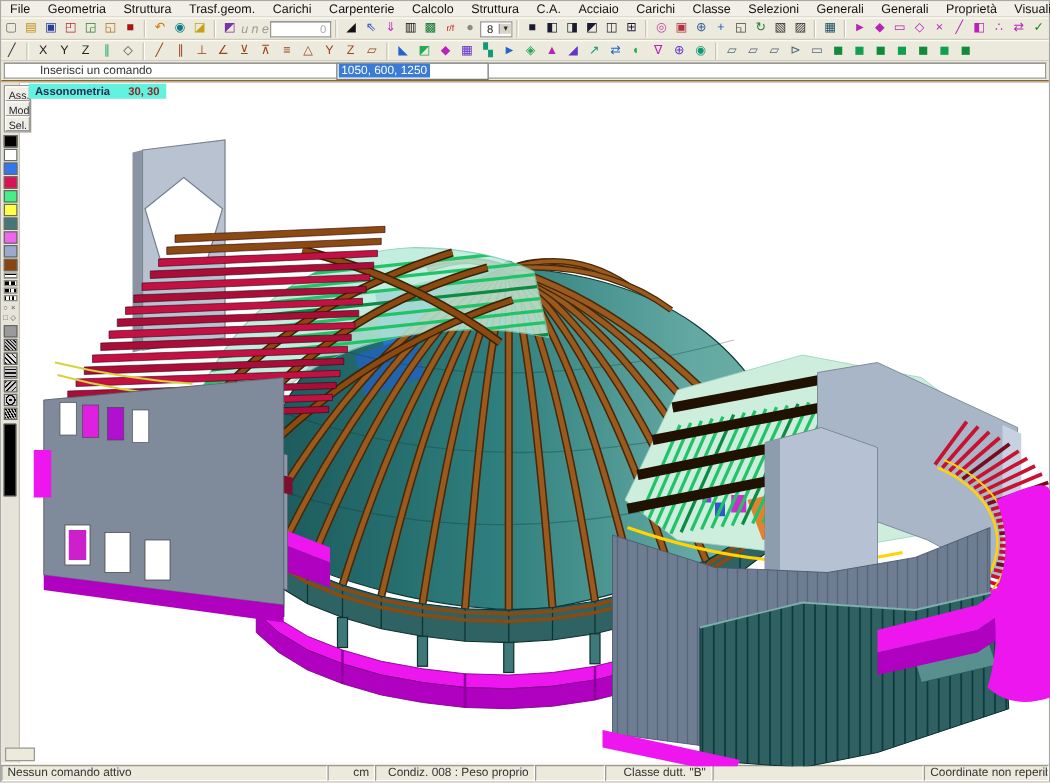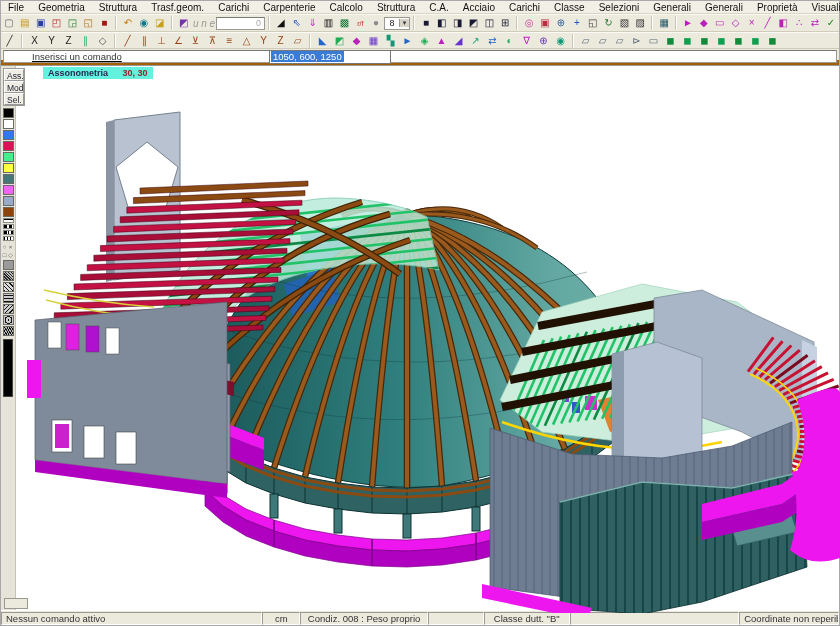--- a/index.html
+++ b/index.html
@@ -24,53 +24,53 @@
   .tfield { width:52px; height:13px; border:1px solid #9a9a93; border-top-color:#7a7a74;
     background:#fff; font-size:9px; color:#aaa; text-align:right; padding:0 3px; }
   .tdrop { width:28px; height:13px; border:1px solid #9a9a93; background:#fff; font-size:9px;
     color:#222; display:inline-flex; align-items:center; }
   .tdrop .val { flex:1; text-align:center; }
   .tdrop .arr { width:10px; background:#d8d5c8; border-left:1px solid #9a9a93;
     font-size:7px; text-align:center; color:#333; }
 
   
   .cmdbar { height:16px; position:relative; background:#eceadd; padding:1px 2px;
-    border-bottom:5px solid #a16207;text-decoration:underline; }
+    border-bottom:1px solid #a16207; }
   .cmdinput { width:100%; height:13px; background:#fff; border:1px solid #9a9a93;
     border-top-color:#777; font-size:9.5px; color:#333; padding-left:28px; line-height:12px; }
   .coordbox { position:absolute; left:268px; top:1px; width:122px; height:14px;
     background:#fff; border:1px solid #777; font-size:9.5px; line-height:12px; padding:0 1px; }
   .coordbox .selected { background:#3a7bd5; color:#fff; padding:0 2px; }
 
   
   .main { flex:1; position:relative; background:#ffffff; border-top:1px solid #9a9a93; }
   .palette-strip { position:absolute; left:0; top:0; bottom:0; width:15px; background:#e6e4d8;
     border-right:1px solid #c5c2b2; padding-top:41px; }
   .swatch { width:11px; height:10px; margin:1px auto 0 auto; border:1px solid #6a6a64; cursor:pointer; }
   .lsw { width:11px; height:5px; margin:1px auto 0 auto; border:1px solid #8a8a84; background:#fff; }
   .markgrid { width:13px; margin:2px auto 0 auto; display:grid; grid-template-columns:6px 6px; }
   .markgrid span { font-size:6px; line-height:8px; text-align:center; color:#555; cursor:pointer; }
   .blackbar { width:10px; height:58px; background:#000; margin:3px auto 0 auto; border:1px solid #444; }
   .viewbtns { position:absolute; left:2px; top:2px; width:22px; background:#f0eee4;
     border:1px solid #9a9a93; z-index:3; }
   .viewbtns .vb { font-size:8.5px; color:#223; text-align:left; padding:0 2px; height:12px;
     line-height:12px; border:1px solid #fff; border-right-color:#999; border-bottom-color:#999; cursor:pointer; }
-  .viewlabel { position:absolute; left:42px; top:1px; background:#63f2dd; font-size:9px;
+  .viewlabel { position:absolute; left:22px; top:1px; background:#63f2dd; font-size:9px;
     padding:1px 5px; z-index:3; color:#2a2a55; font-weight:bold; }
   .viewlabel .ang { color:#8a2a2a; margin-left:12px; }
   .canvas-svg { position:absolute; left:15px; top:0; width:825px; height:547px; }
   .sb-footbox { position:absolute; left:3px; bottom:1px; width:24px; height:11px;
     background:#ece9dd; border:1px solid #9a9a93; z-index:3; }
 
   
   .statusbar { height:15px; display:flex; background:#ece9dd; font-size:9.5px; color:#333;
     border-top:1px solid #fff; }
   .scell { height:13px; margin-top:1px; border:1px solid #9a9a93; border-bottom-color:#fff;
     border-right-color:#fff; line-height:11px; padding:0 4px; overflow:hidden; white-space:nowrap; }
-  .scell.c { text-align:center; }
+  .scell.c { text-align:right; }
 </style>
 </head>
 <body>
 
 <div class="app">
 
   <div class="menubar" id="menubar">
       <div class="mi">File</div>
       <div class="mi">Geometria</div>
       <div class="mi">Struttura</div>

